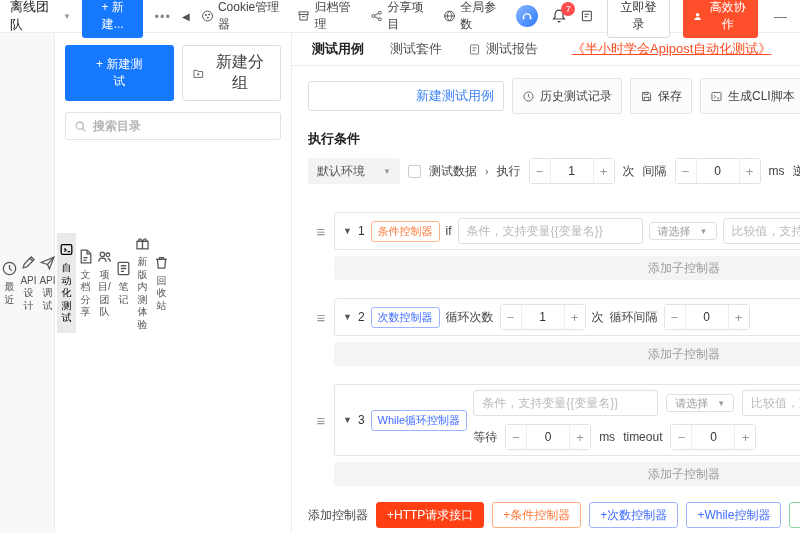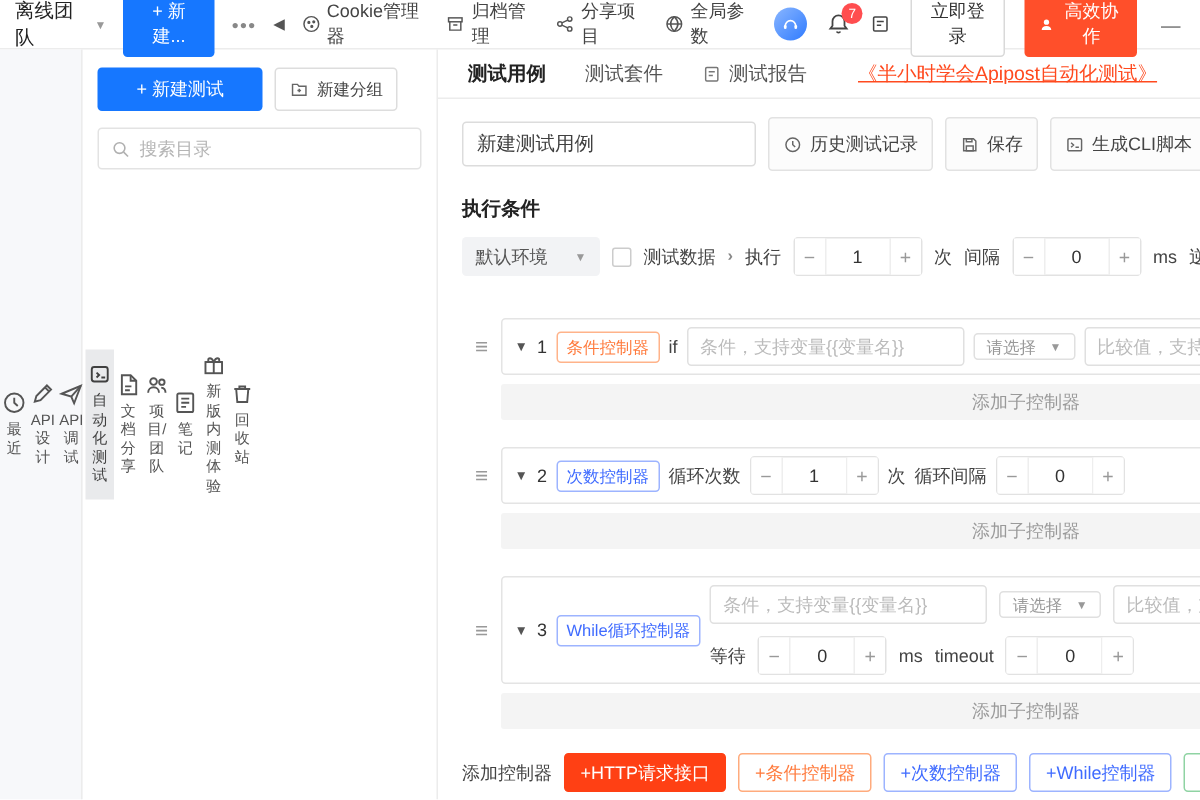--- a/index.html
+++ b/index.html
@@ -29,47 +29,47 @@
   .min { color:#666; font-size:13px; cursor:pointer; padding:0 3px; }
 
   
   .body { display:flex; height:500px; }
 
   
   .rail { width:55px; background:#f7f8fa; border-right:1px solid #ececec; display:flex; flex-direction:row;
     align-items:center; padding:6px 0; }
   .rail-item { width:100%; display:flex; flex-direction:column; align-items:center; gap:4px;
     padding:8px 1px; color:#555; cursor:pointer; }
-  .rail-item.active { background:#e9eaec; color:#404040; }
+  .rail-item.active { background:#e9eaec; color:#000000; }
   .rail-label { font-size:10px; line-height:1.25; text-align:center; max-width:52px; }
   .rail-spacer { flex:1; }
 
   
   .panel { width:237px; border-right:1px solid #ececec; padding:12px 10px; }
   .panel-btns { display:flex; gap:8px; }
   .btn-new-test { background:#1677ff; color:#fff; border:none; border-radius:3px; padding:6px 26px; font-size:12px; cursor:pointer; }
-  .btn-new-group { background:#fff; border:1px solid #ddd; border-radius:3px; padding:6px 9px; font-size:11px; color:#444;
+  .btn-new-group { background:#fff; border:1px solid #ddd; border-radius:3px; padding:6px 9px; font-size:16px; color:#444;
     display:flex; gap:5px; align-items:center; cursor:pointer; }
   .search-box { margin-top:11px; height:28px; border:1px solid #e3e3e3; border-radius:3px;
     display:flex; align-items:center; gap:6px; padding:0 8px; }
-  .search-box input { border:none; outline:none; flex:1; min-width:0; font-size:12px; color:#4c1d95; background:transparent; }
+  .search-box input { border:none; outline:none; flex:1; min-width:0; font-size:12px; color:#4c1d95; background:transparent;font-weight:bold; }
   .search-box input::placeholder { color:#b5b5b5; }
 
   
   .main { flex:1; display:flex; flex-direction:column; min-width:0; }
   .tabs-row { height:33px; border-bottom:1px solid #ececec; display:flex; align-items:center; gap:26px;
     padding-left:20px; font-size:13px; white-space:nowrap; overflow:hidden; }
   .tab { color:#555; display:flex; gap:5px; align-items:center; cursor:pointer; }
   .tab.active { color:#222; font-weight:bold; }
   .promo { color:#ff4a1f; text-decoration:underline; margin-left:8px; cursor:pointer; }
   .content { flex:1; padding:12px 0 0 16px; overflow:hidden; position:relative; }
 
   .row1 { display:flex; align-items:center; padding-right:6px; }
   .name-input { width:300px; height:30px; border:1px solid #dcdcdc; border-radius:3px; padding:0 9px;
-    font-size:13px; color:#404040; outline:none; }
+    font-size:13px; color:#3b82f6; outline:none;text-align:right; }
   .row1 .sp { flex:1; }
   .tool-btn { height:28px; border:1px solid #e2e2e2; background:#fcfcfc; border-radius:3px; display:flex;
     align-items:center; gap:5px; padding:17px 9px; font-size:12px; color:#444; margin-left:8px; cursor:pointer; white-space:nowrap; }
   .tool-btn svg { color:#666; }
 
   .sec-title { font-weight:bold; font-size:13px; margin:16px 0 10px; color:#222; }
   .cond-row { display:flex; align-items:center; gap:8px; font-size:12px; color:#444; white-space:nowrap; }
   .select { background:#f2f3f5; border-radius:3px; height:26px; display:flex; align-items:center; gap:18px;
     padding:0 9px; color:#555; cursor:pointer; }
   .checkbox { width:13px; height:13px; border:1px solid #ccc; border-radius:2px; background:#fff; flex:none; cursor:pointer; }

